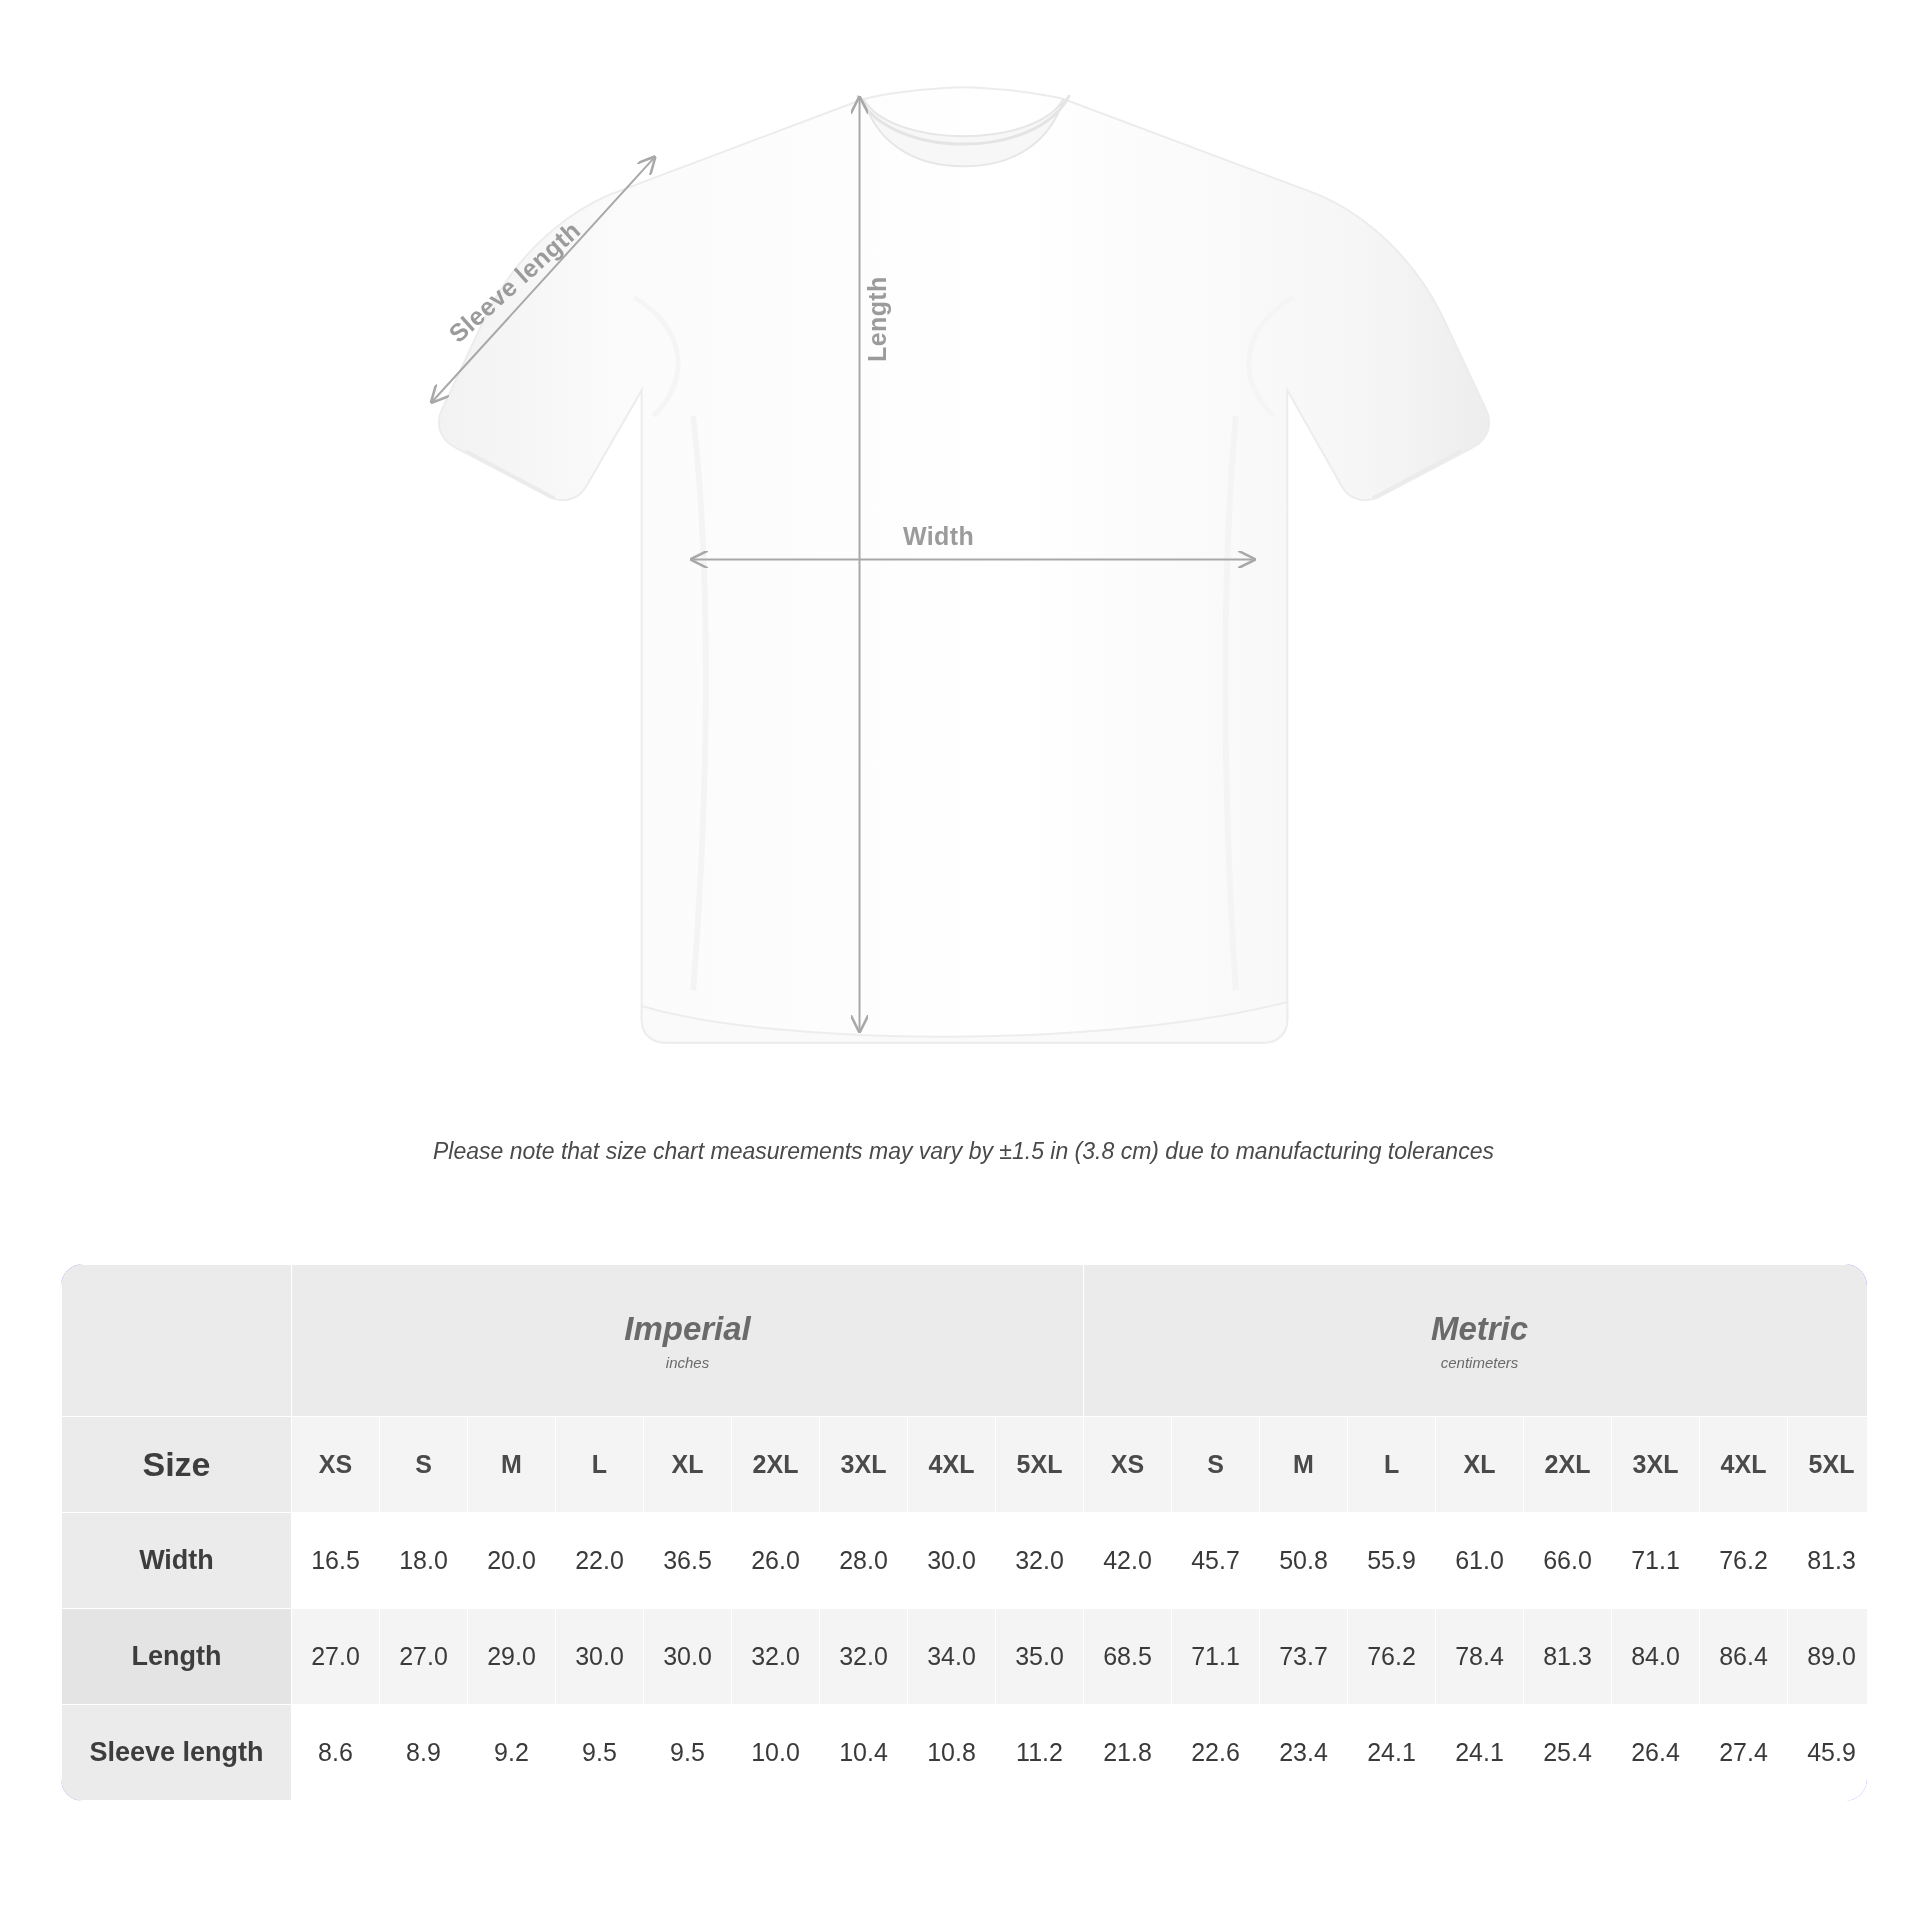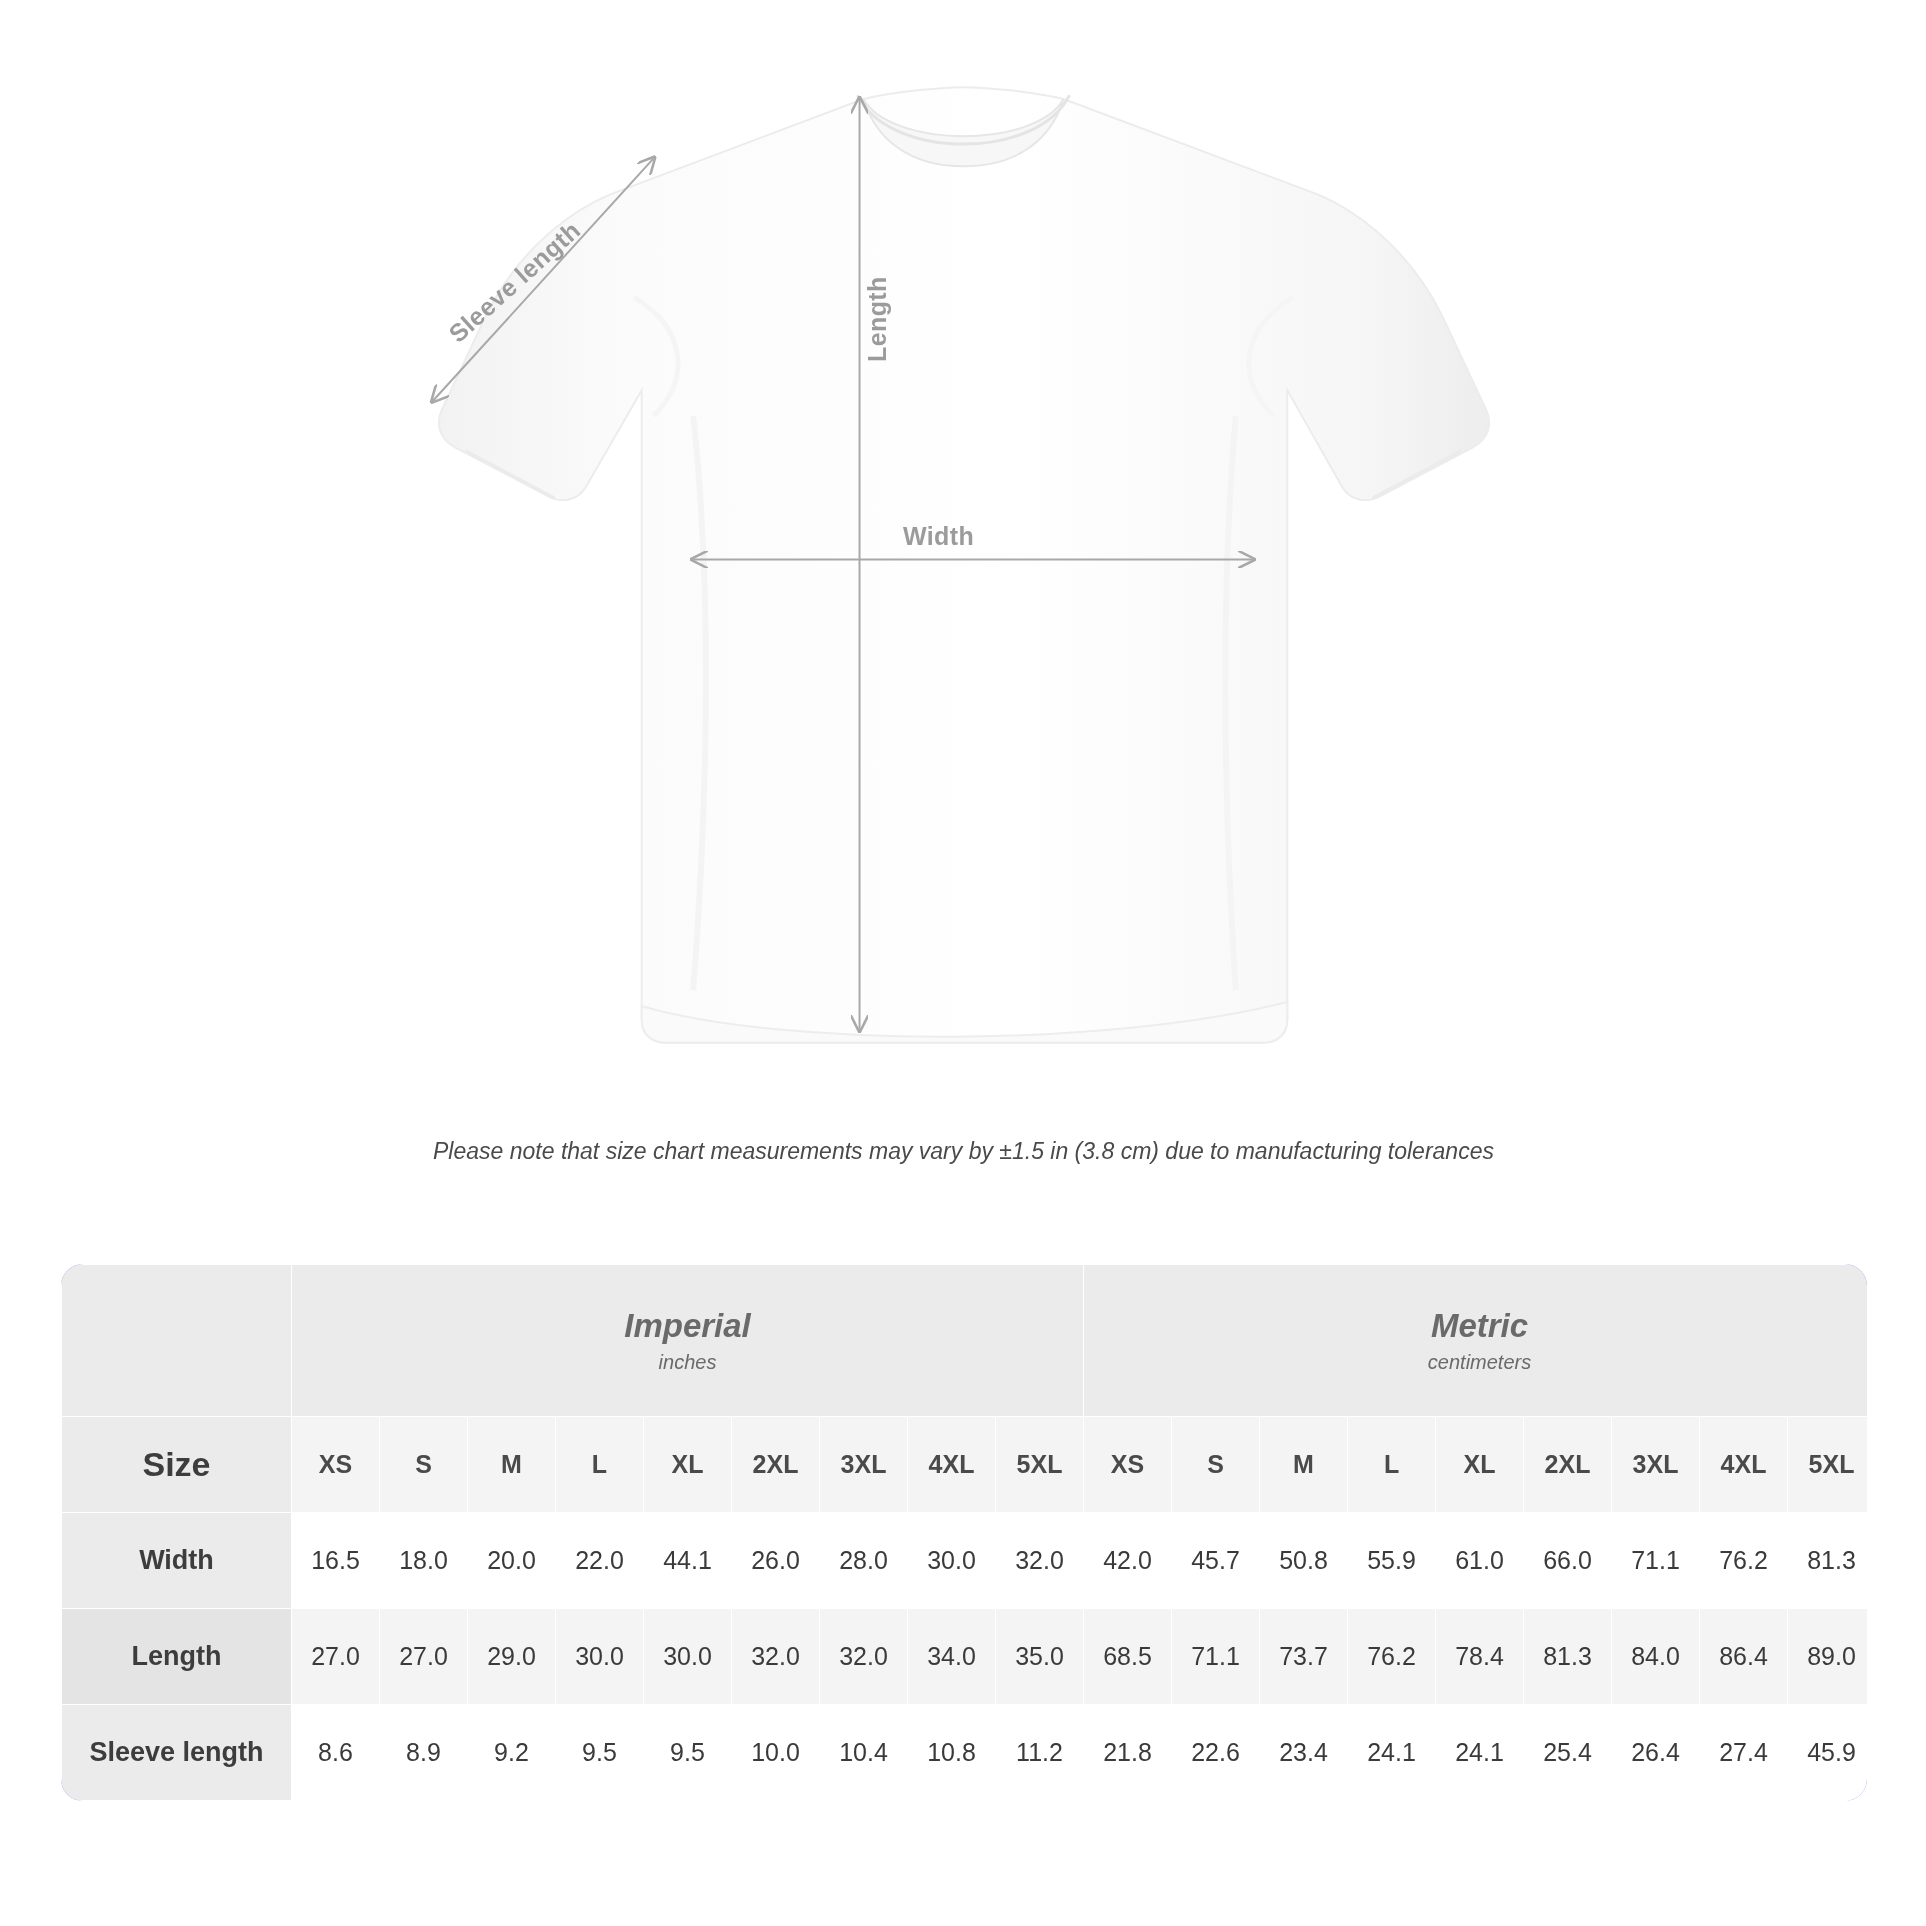--- a/index.html
+++ b/index.html
@@ -97,21 +97,21 @@
   }
   .unit-head td.spacer { background: #ebebeb; }
   .unit-name {
     font-size: 33px;
     font-style: italic;
     font-weight: bold;
     color: #6a6a6a;
     line-height: 1.15;
   }
   .unit-sub {
-    font-size: 20px;
+    font-size: 15px;
     font-style: italic;
     color: #6a6a6a;
     margin-top: 6px;
   }
   tr.size-row td {
     background: #f4f4f4;
     height: 96px;
     font-weight: bold;
     color: #4a4a4a;
   }
@@ -267,21 +267,21 @@
             <td>3XL</td>
             <td>4XL</td>
             <td>5XL</td>
           </tr>
       <tr class="data-row">
             <td class="rowhead">Width</td>
             <td>16.5</td>
             <td>18.0</td>
             <td>20.0</td>
             <td>22.0</td>
-            <td>44.1</td>
+            <td>36.5</td>
             <td>26.0</td>
             <td>28.0</td>
             <td>30.0</td>
             <td>32.0</td>
             <td>42.0</td>
             <td>45.7</td>
             <td>50.8</td>
             <td>55.9</td>
             <td>61.0</td>
             <td>66.0</td>

